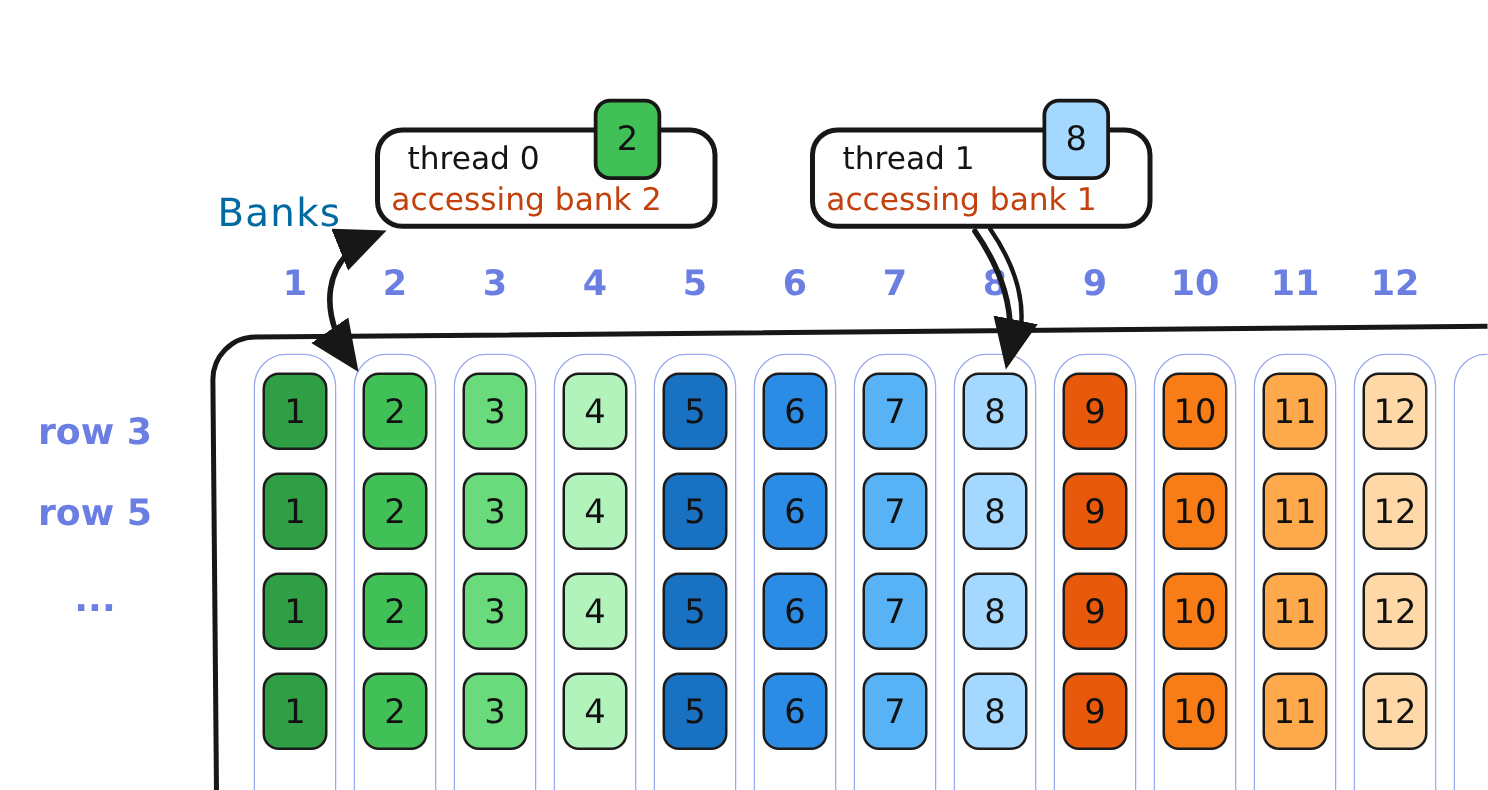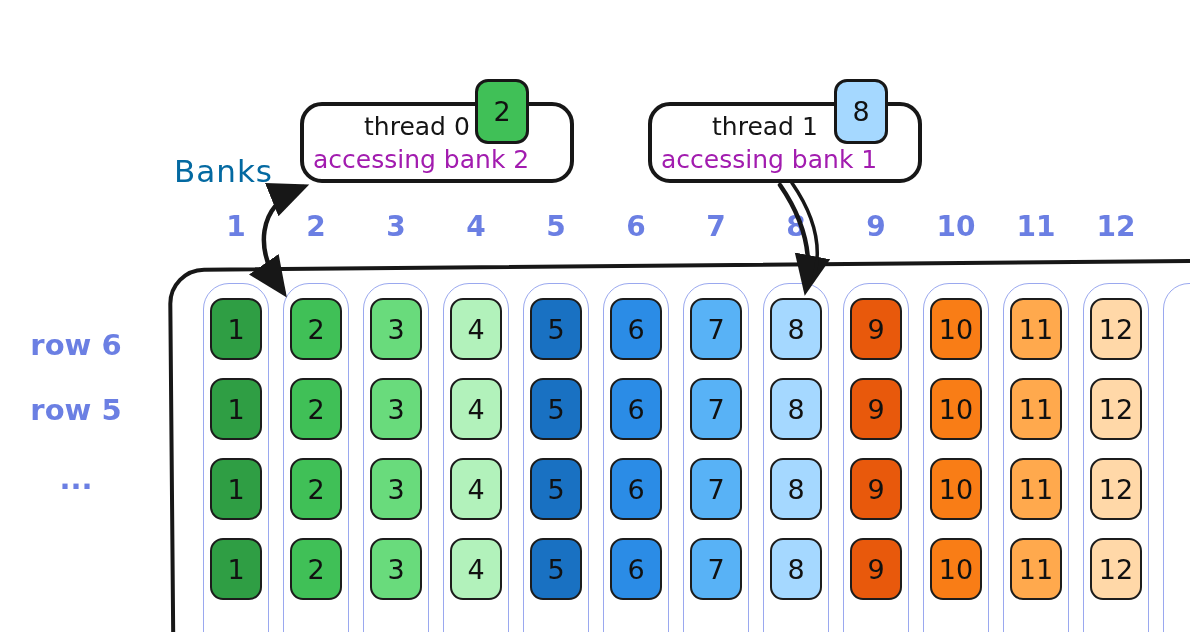--- a/index.html
+++ b/index.html
@@ -106,28 +106,27 @@
     z-index: 6;
   }
   #callout-thread0 { left: 300px; top: 102px; }
   #callout-thread1 { left: 648px; top: 102px; padding-left: 32px; }
   .c-line1 {
     position: absolute;
     left: 22px; top: 6px;
     font-size: 25px;
     white-space: nowrap;
     color: #141414;
-    margin-left: 38px;
   }
   .c-line2 {
     position: absolute;
     left: 9px; top: 39px;
     font-size: 25px;
     white-space: nowrap;
-    color: #a21caf;
+    color: #c2410c;
   }
   .badge {
     position: absolute;
     top: -27px;
     width: 54px; height: 65px;
     border: 3.5px solid #171717;
     border-radius: 13px;
     display: flex;
     align-items: center;
     justify-content: center;
@@ -153,21 +152,21 @@
     <div class="bank-header">5</div>
     <div class="bank-header">6</div>
     <div class="bank-header">7</div>
     <div class="bank-header">8</div>
     <div class="bank-header">9</div>
     <div class="bank-header">10</div>
     <div class="bank-header">11</div>
     <div class="bank-header">12</div>
   </div>
 
-<div class="row-label" id="row-label-0">row 6</div>
+<div class="row-label" id="row-label-0">row 3</div>
 <div class="row-label" id="row-label-1">row 5</div>
 <div class="row-label" id="row-label-2">...</div>
 
 <div class="columns-row">
     <div class="bank-column">
       <div class="bank-cell" style="background: rgb(47, 158, 68);">1</div>
       <div class="bank-cell" style="background: rgb(47, 158, 68);">1</div>
       <div class="bank-cell" style="background: rgb(47, 158, 68);">1</div>
       <div class="bank-cell" style="background: rgb(47, 158, 68);">1</div>
     </div>

